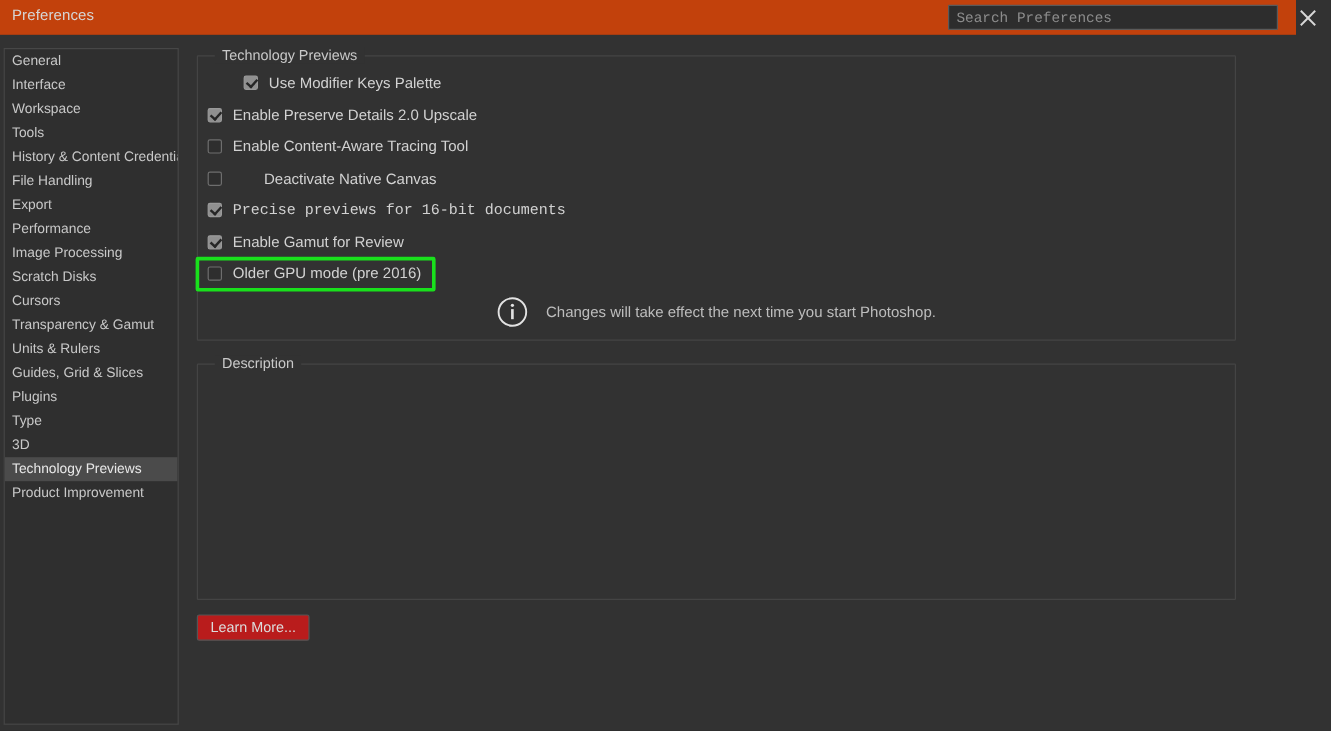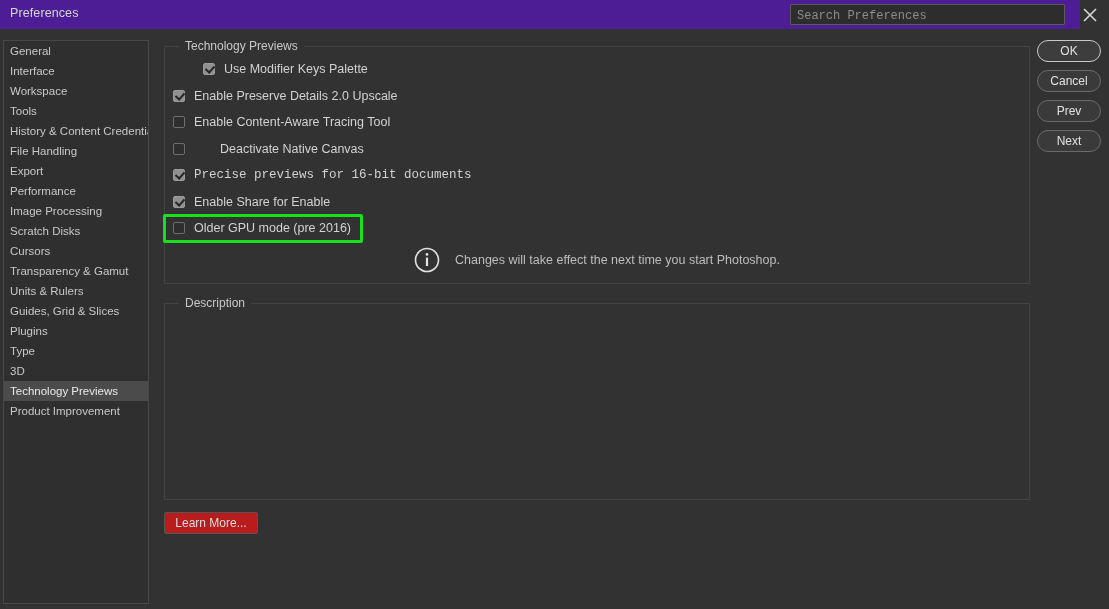--- a/index.html
+++ b/index.html
@@ -17,21 +17,21 @@
     width: 1109px;
     height: 609px;
     background: #323232;
   }
 
   
   .titlebar {
     position: absolute;
     left: 0; top: 0;
     width: 1080px; height: 29px;
-    background: #4c1d95;
+    background: #c2410c;
   }
   .title-text {
     position: absolute;
     left: 10px; top: 6px;
     font-size: 12.5px;
     color: #d6d6d6;
     letter-spacing: .1px;
   }
   .search-box {
     position: absolute;
@@ -271,21 +271,21 @@
         <div class="check-row" style="top: 90.5px; gap: 26px;">
           <span class="cbox off"></span>
           <span class="check-label">Deactivate Native Canvas</span>
         </div>
         <div class="check-row" style="top: 117px; font-family: Liberation Mono, monospace;">
           <span class="cbox on"></span>
           <span class="check-label">Precise previews for 16-bit documents</span>
         </div>
         <div class="check-row" style="top: 143.5px;">
           <span class="cbox on"></span>
-          <span class="check-label">Enable Share for Enable</span>
+          <span class="check-label">Enable Gamut for Review</span>
         </div>
         <div class="check-row" style="top: 170px;">
           <span class="cbox off"></span>
           <span class="check-label">Older GPU mode (pre 2016)</span>
         </div>
       </div>
 
     <div class="info-note" style="position:absolute; left:249px; top:200px;">
       <span class="info-icon">
         <svg width="26" height="26" viewBox="0 0 26 26">
@@ -300,20 +300,14 @@
 
   <div class="highlight-box"></div>
 
   <div class="group" id="desc-group">
     <div class="group-title">Description</div>
     <div style="position:absolute; left:12px; top:14px; font-size:12px; color:#c0c0c0;"></div>
   </div>
 
   <button class="learn-more">Learn More...</button>
 
-  <div class="btn-col" id="btn-col">
-      <button class="pill primary">OK</button>
-      <button class="pill">Cancel</button>
-      <button class="pill">Prev</button>
-      <button class="pill">Next</button>
-    </div>
 
 </div>
 
 </body></html>

